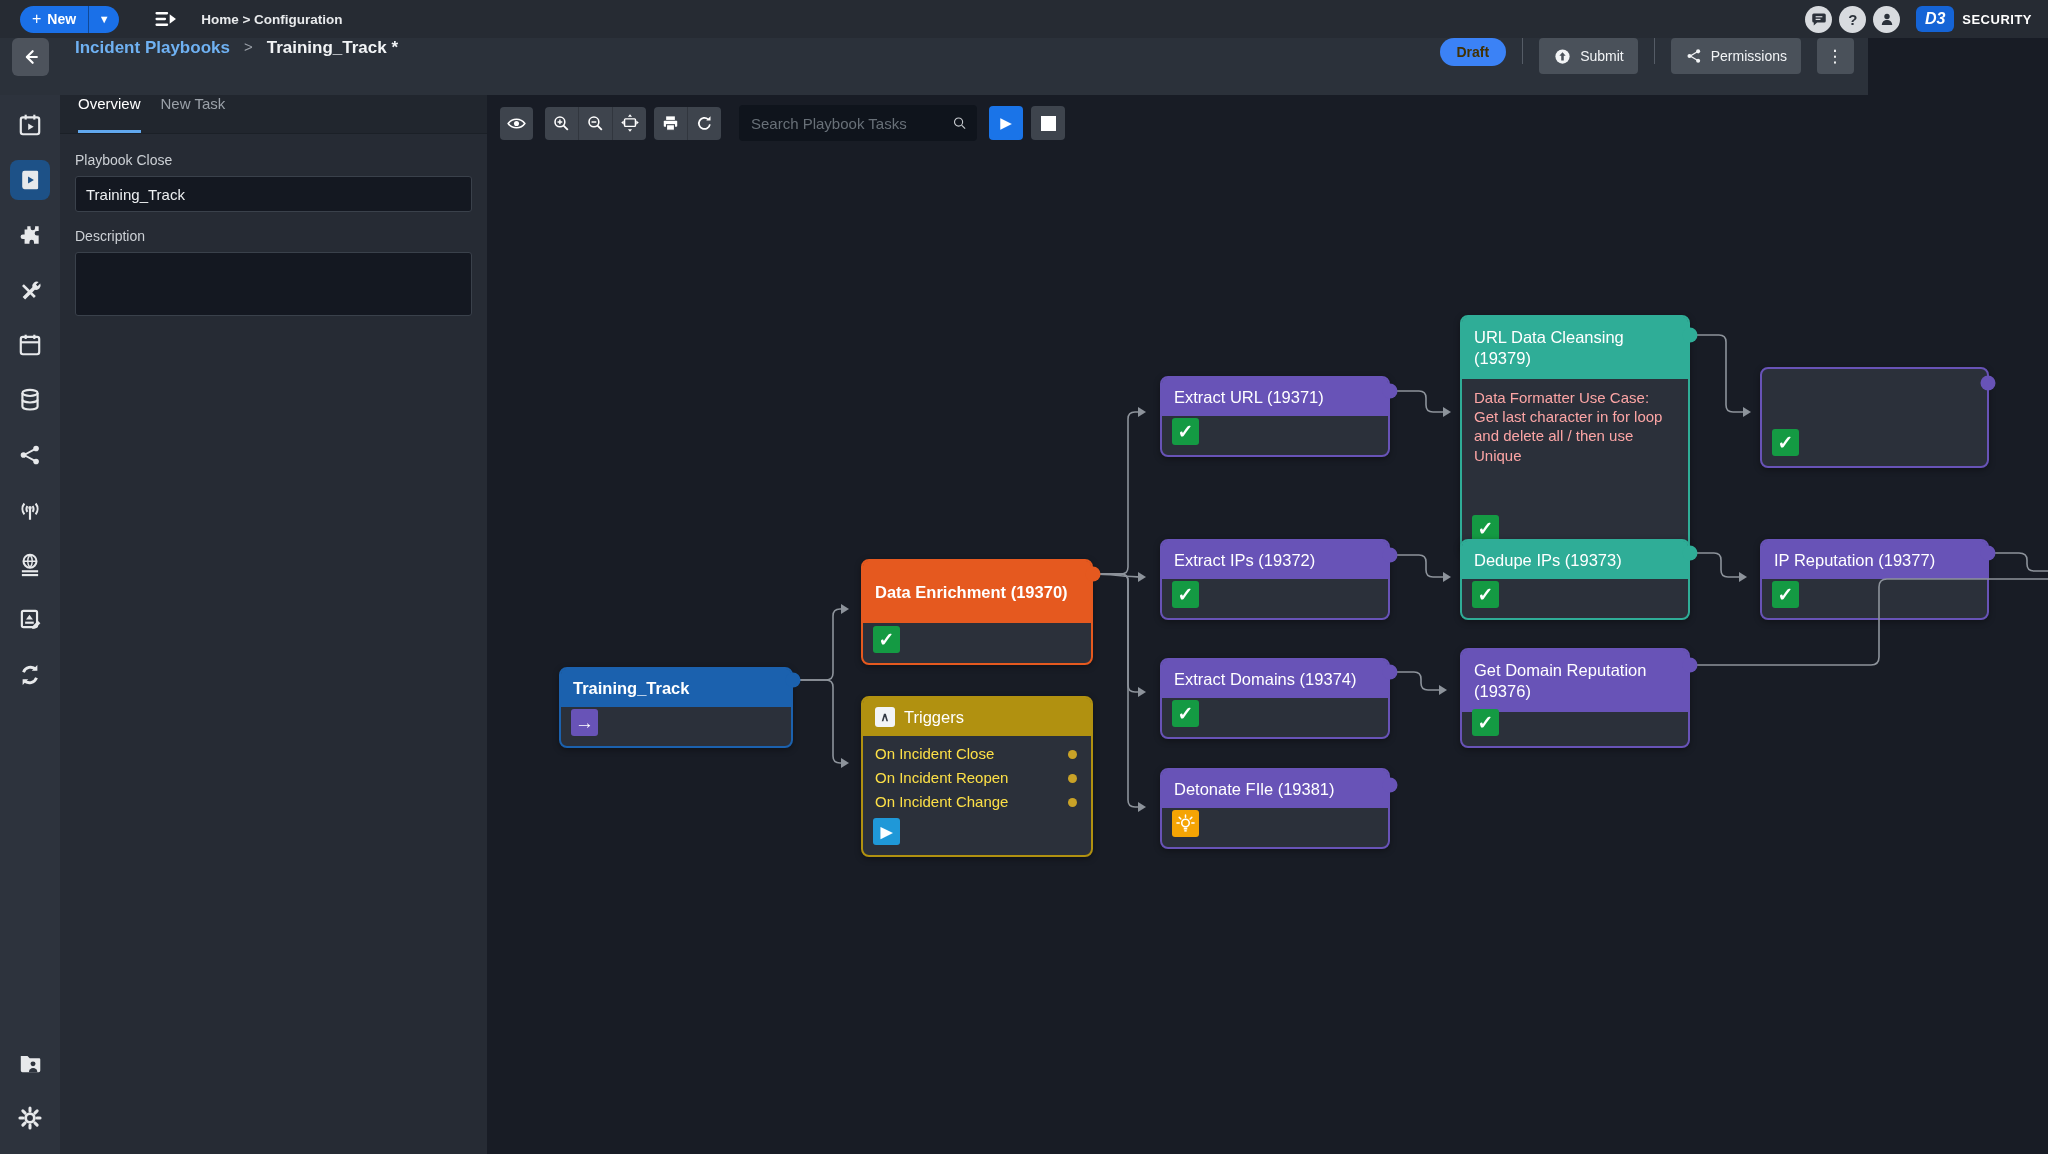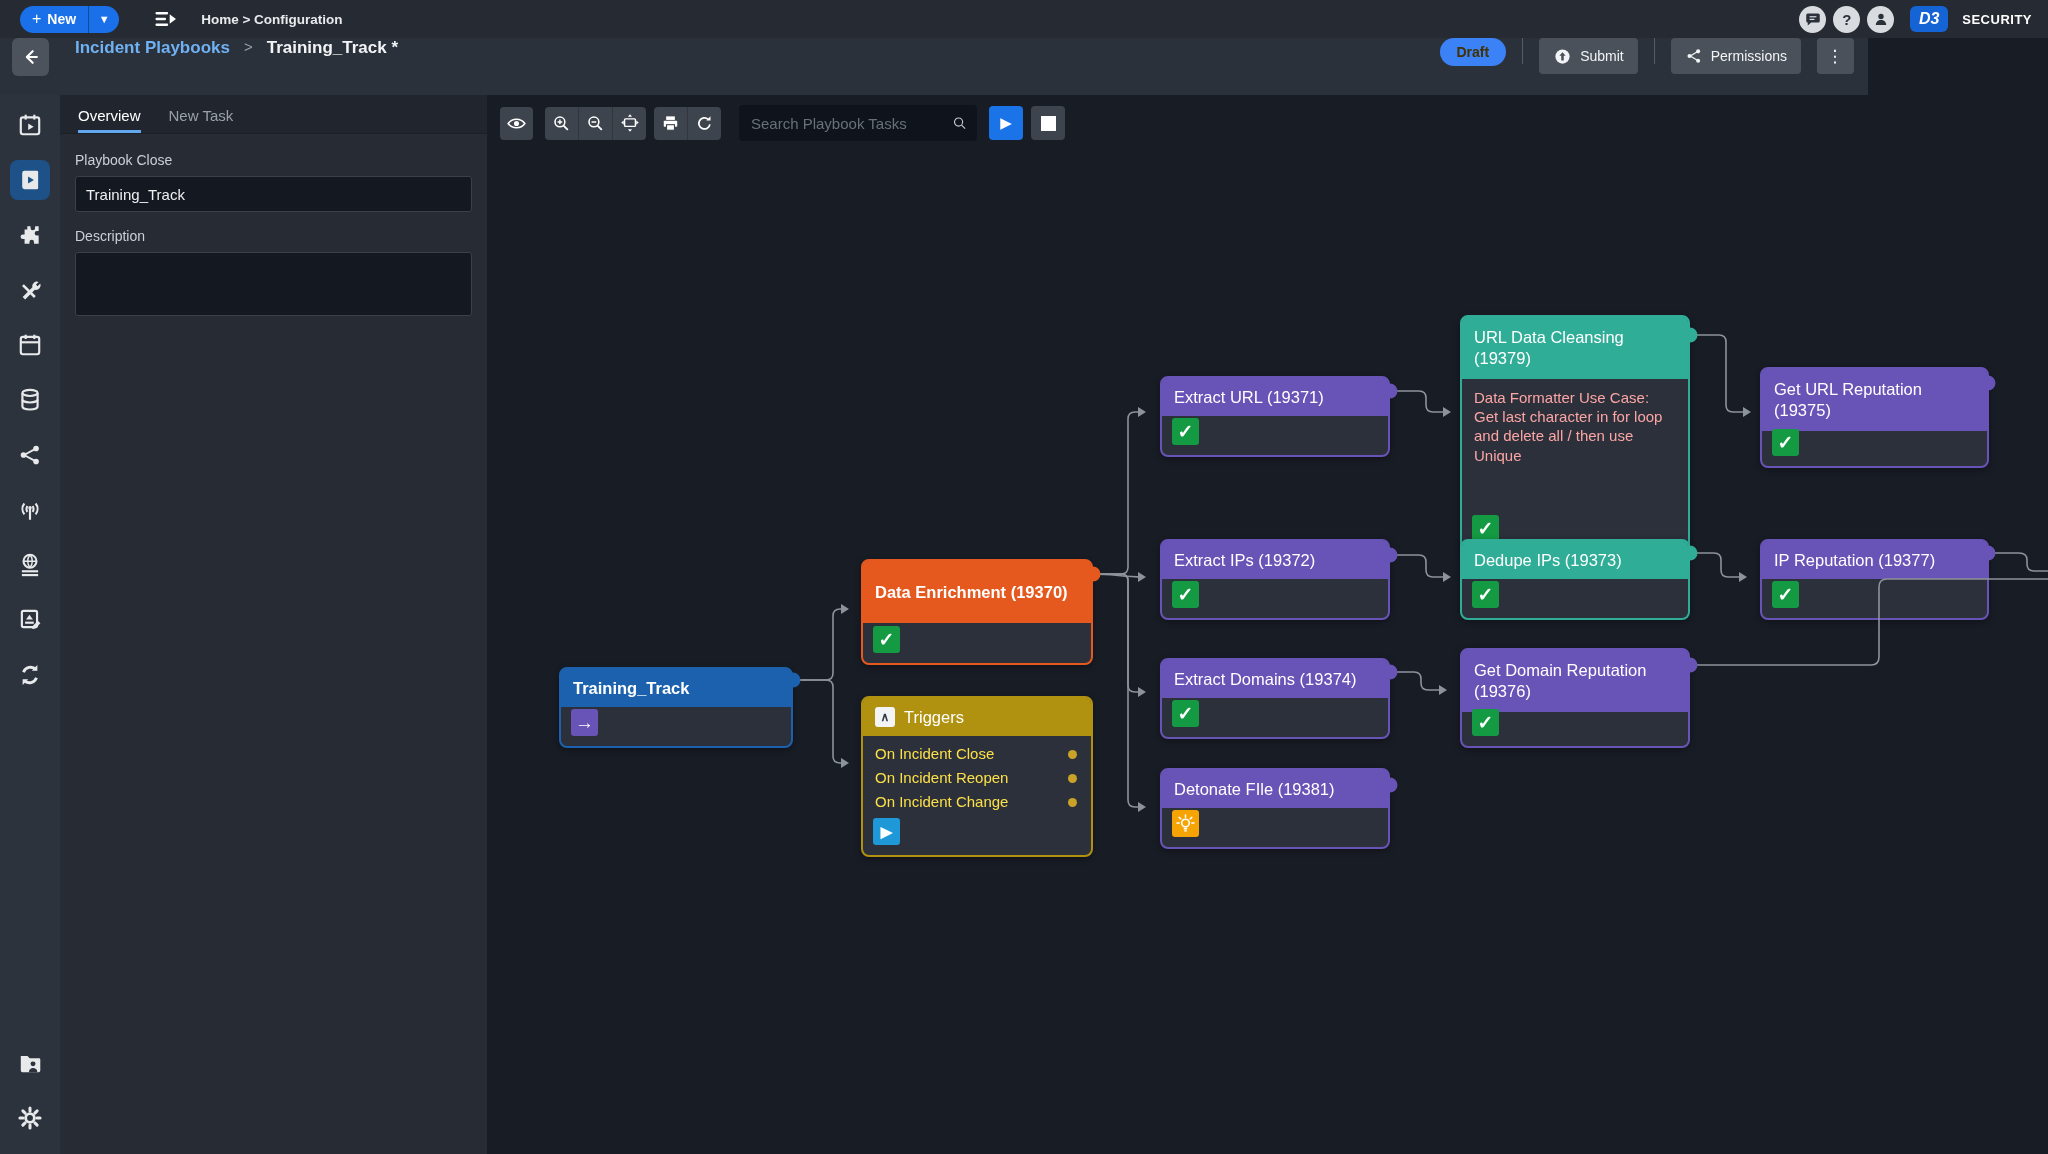--- a/index.html
+++ b/index.html
@@ -10,21 +10,21 @@
           display:flex;align-items:center;z-index:20;}
   .btn-new{margin-left:20px;height:27px;border-radius:14px;background:#1a70e8;display:flex;align-items:center;overflow:hidden;cursor:pointer;}
   .btn-new .main{display:flex;align-items:center;gap:6px;padding:0 12px 0 12px;color:#fff;font-size:14px;font-weight:bold;}
   .btn-new .plus{font-size:16px;font-weight:normal;margin-top:-1px;}
   .btn-new .caret{width:30px;height:27px;display:flex;align-items:center;justify-content:center;border-left:1px solid rgba(0,0,0,.35);color:#fff;font-size:11px;}
   .menu-ic{margin-left:34px;cursor:pointer;display:flex;}
   .crumb{margin-left:22px;font-size:13.5px;font-weight:bold;color:#e8eaec;}
   .topbar .spacer{flex:1;}
   .circ{width:27px;height:27px;border-radius:50%;background:#d8dbdf;display:flex;align-items:center;justify-content:center;
         margin-left:7px;color:#2b313a;font-weight:bold;font-size:15px;cursor:pointer;}
-  .logo{display:flex;align-items:center;gap:14px;margin:0 16px 0 16px;}
+  .logo{display:flex;align-items:center;gap:8px;margin:0 16px 0 16px;}
   .logo .d3{width:38px;height:26px;border-radius:6px;background:#1564d6;color:#fff;font-weight:bold;font-style:italic;
             font-size:16px;display:flex;align-items:center;justify-content:center;}
   .logo .sec{color:#fff;font-weight:bold;font-size:13px;letter-spacing:.5px;}
   
   .secondbar{position:absolute;left:0;top:38px;width:1868px;height:57px;background:#2b313a;
              display:flex;align-items:flex-start;z-index:19;}
   .backbtn{width:37px;height:38px;border-radius:6px;background:#4d535c;margin-left:12px;display:flex;align-items:center;justify-content:center;cursor:pointer;}
   .bc-pb{margin-left:26px;font-size:17px;font-weight:bold;color:#6fb1f2;cursor:pointer;}
   .bc-sep{margin:0 14px;color:#9aa0a8;font-size:15px;}
   .bc-cur{font-size:17px;font-weight:bold;color:#f2f4f6;}
@@ -37,21 +37,21 @@
          font-size:17px;color:#fff;margin-right:14px;cursor:pointer;letter-spacing:1px;}
   
   .sidebar{position:absolute;left:0;top:95px;bottom:0;width:60px;background:#2d333d;z-index:18;
            display:flex;flex-direction:column;align-items:center;padding-top:10px;box-sizing:border-box;}
   .side-item{width:40px;height:40px;border-radius:8px;display:flex;align-items:center;justify-content:center;
              margin-bottom:15px;cursor:pointer;flex:0 0 auto;}
   .side-item.active{background:#1d5187;}
   .side-spacer{flex:1;}
   
   .panel{position:absolute;left:60px;top:95px;bottom:0;width:427px;background:#262b34;z-index:17;}
-  .tabs{height:38px;background:#21262e;display:flex;align-items:flex-end;padding-left:18px;gap:28px;border-bottom:1px solid #1b2027;}
+  .tabs{height:38px;background:#21262e;display:flex;padding-left:18px;gap:20px;border-bottom:1px solid #1b2027;}
   .tab{font-size:15px;padding-bottom:9px;cursor:pointer;color:#9aa0a8;}
   .tab.active{color:#ffffff;border-bottom:3px solid #61a8ee;padding-bottom:6px;}
   .panel-body{padding:18px 15px;}
   .flabel{font-size:14px;color:#ccd0d5;margin-bottom:8px;}
   .finput{width:100%;box-sizing:border-box;height:36px;background:#141821;border:1px solid #3a414b;border-radius:3px;
           color:#eef0f2;font-size:15px;padding:0 10px;font-family:"Liberation Sans",sans-serif;}
   .ftext{width:100%;box-sizing:border-box;height:64px;background:#141821;border:1px solid #3a414b;border-radius:3px;
          color:#eef0f2;font-size:15px;padding:8px 10px;resize:none;font-family:"Liberation Sans",sans-serif;margin-bottom:4px;}
   .fgap{height:16px;}
   
@@ -454,23 +454,20 @@
     </div>
     <div class="node" style="left: 1460px; top: 648px; width: 230px; height: 100px; border-color: rgb(104, 83, 183);">
       <div class="nhead" style="background:#6853b7;height:62px">
         <span class="ntitle">Get Domain Reputation (19376)</span>
       </div>
       <div class="nbody-ic">
         <span class="sq" style="background:#149a43">✓</span>
       </div>
     </div>
     <div class="node" style="left: 1760px; top: 367px; width: 229px; height: 101px; border-color: rgb(104, 83, 183);">
-      <div class="nhead" style="background:#6853b7;height:62px">
-        <span class="ntitle">Get URL Reputation (19375)</span>
-      </div>
       <div class="nbody-ic">
         <span class="sq" style="background:#149a43">✓</span>
       </div>
     </div>
     <div class="node" style="left: 1760px; top: 539px; width: 229px; height: 81px; border-color: rgb(104, 83, 183);">
       <div class="nhead" style="background:#6853b7;height:38px">
         <span class="ntitle">IP Reputation (19377)</span>
       </div>
       <div class="nbody-ic">
         <span class="sq" style="background:#149a43">✓</span>

